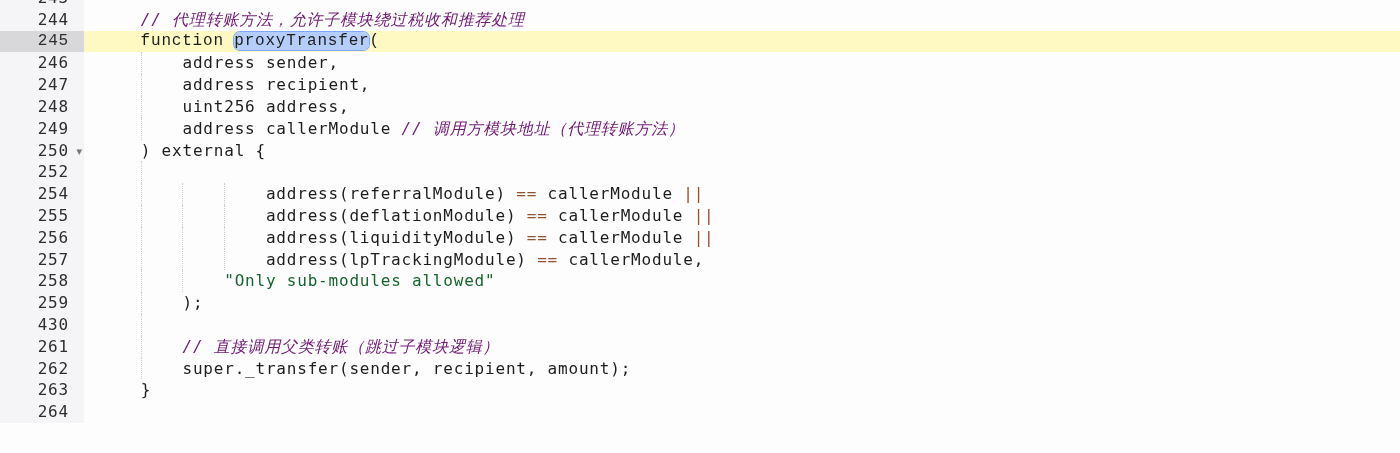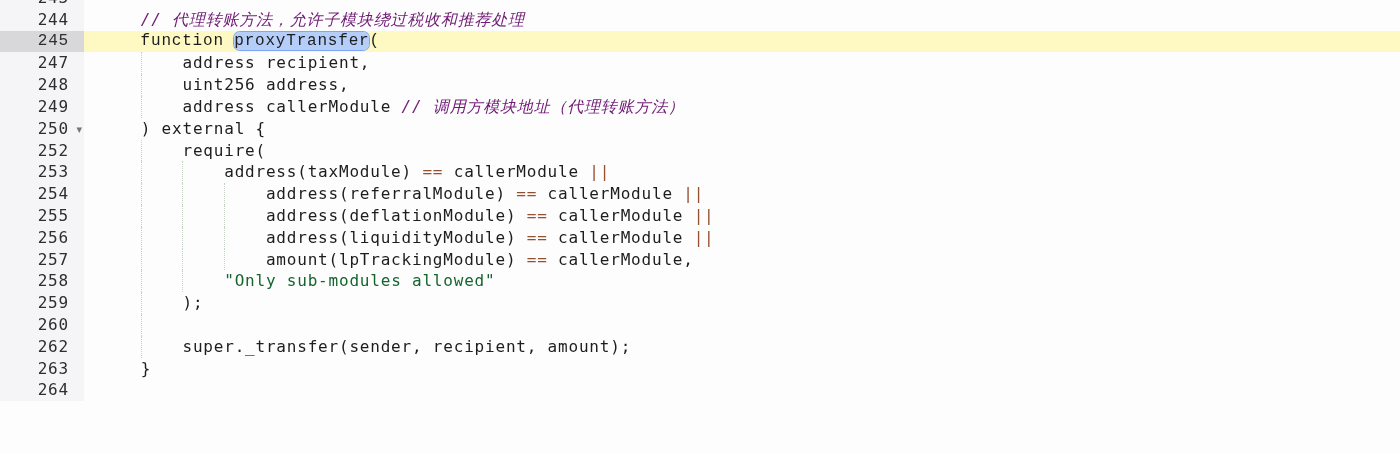--- a/index.html
+++ b/index.html
@@ -31,30 +31,31 @@
   .tk-sel{background:#b5cdf9;box-shadow:0 0 0 1px #7fa6f2;border-radius:6px;}
 </style>
 </head>
 <body>
 
 <div class="screen">
   <div class="lines" id="lines">
       <div class="row"><div class="gutter"><span>243</span></div><div class="code"></div></div>
       <div class="row"><div class="gutter"><span>244</span></div><div class="code"><span class="tk-code">    </span><span class="tk-comment">// 代理转账方法，允许子模块绕过税收和推荐处理</span></div></div>
       <div class="row current"><div class="gutter"><span>245</span></div><div class="code"><span class="tk-code">    function </span><span class="tk-sel">proxyTransfer</span><span class="tk-code">(</span></div></div>
+      <div class="row"><div class="gutter"><span>246</span></div><div class="code"><span class="guide" style="left: 56.72px;"></span><span class="tk-code">        address sender,</span></div></div>
       <div class="row"><div class="gutter"><span>247</span></div><div class="code"><span class="guide" style="left: 56.72px;"></span><span class="tk-code">        address recipient,</span></div></div>
       <div class="row"><div class="gutter"><span>248</span></div><div class="code"><span class="guide" style="left: 56.72px;"></span><span class="tk-code">        uint256 address,</span></div></div>
       <div class="row"><div class="gutter"><span>249</span></div><div class="code"><span class="guide" style="left: 56.72px;"></span><span class="tk-code">        address callerModule </span><span class="tk-comment">// 调用方模块地址（代理转账方法）</span></div></div>
       <div class="row"><div class="gutter"><span>250</span><span class="fold">▾</span></div><div class="code"><span class="tk-code">    ) external {</span></div></div>
-      <div class="row"><div class="gutter"><span>252</span></div><div class="code"><span class="guide" style="left: 56.72px;"></span><span class="tk-code">        require(</span></div></div>
-      <div class="row"><div class="gutter"><span>253</span></div><div class="code"><span class="guide" style="left: 56.72px;"></span><span class="guide" style="left: 98.44px;"></span><span class="tk-code">            address(taxModule) </span><span class="tk-op">==</span><span class="tk-code"> callerModule </span><span class="tk-op">||</span></div></div>
+      <div class="row"><div class="gutter"><span>252</span></div><div class="code"><span class="guide" style="left: 56.72px;"></span></div></div>
       <div class="row"><div class="gutter"><span>254</span></div><div class="code"><span class="guide" style="left: 56.72px;"></span><span class="guide" style="left: 98.44px;"></span><span class="guide" style="left: 140.16px;"></span><span class="tk-code">                address(referralModule) </span><span class="tk-op">==</span><span class="tk-code"> callerModule </span><span class="tk-op">||</span></div></div>
       <div class="row"><div class="gutter"><span>255</span></div><div class="code"><span class="guide" style="left: 56.72px;"></span><span class="guide" style="left: 98.44px;"></span><span class="guide" style="left: 140.16px;"></span><span class="tk-code">                address(deflationModule) </span><span class="tk-op">==</span><span class="tk-code"> callerModule </span><span class="tk-op">||</span></div></div>
       <div class="row"><div class="gutter"><span>256</span></div><div class="code"><span class="guide" style="left: 56.72px;"></span><span class="guide" style="left: 98.44px;"></span><span class="guide" style="left: 140.16px;"></span><span class="tk-code">                address(liquidityModule) </span><span class="tk-op">==</span><span class="tk-code"> callerModule </span><span class="tk-op">||</span></div></div>
-      <div class="row"><div class="gutter"><span>257</span></div><div class="code"><span class="guide" style="left: 56.72px;"></span><span class="guide" style="left: 98.44px;"></span><span class="guide" style="left: 140.16px;"></span><span class="tk-code">                amount(lpTrackingModule) </span><span class="tk-op">==</span><span class="tk-code"> callerModule,</span></div></div>
+      <div class="row"><div class="gutter"><span>257</span></div><div class="code"><span class="guide" style="left: 56.72px;"></span><span class="guide" style="left: 98.44px;"></span><span class="guide" style="left: 140.16px;"></span><span class="tk-code">                address(lpTrackingModule) </span><span class="tk-op">==</span><span class="tk-code"> callerModule,</span></div></div>
       <div class="row"><div class="gutter"><span>258</span></div><div class="code"><span class="guide" style="left: 56.72px;"></span><span class="guide" style="left: 98.44px;"></span><span class="tk-code">            </span><span class="tk-string">"Only sub-modules allowed"</span></div></div>
       <div class="row"><div class="gutter"><span>259</span></div><div class="code"><span class="guide" style="left: 56.72px;"></span><span class="tk-code">        );</span></div></div>
-      <div class="row"><div class="gutter"><span>260</span></div><div class="code"><span class="guide" style="left: 56.72px;"></span></div></div>
+      <div class="row"><div class="gutter"><span>430</span></div><div class="code"><span class="guide" style="left: 56.72px;"></span></div></div>
+      <div class="row"><div class="gutter"><span>261</span></div><div class="code"><span class="guide" style="left: 56.72px;"></span><span class="tk-code">        </span><span class="tk-comment">// 直接调用父类转账（跳过子模块逻辑）</span></div></div>
       <div class="row"><div class="gutter"><span>262</span></div><div class="code"><span class="guide" style="left: 56.72px;"></span><span class="tk-code">        super._transfer(sender, recipient, amount);</span></div></div>
       <div class="row"><div class="gutter"><span>263</span></div><div class="code"><span class="tk-code">    }</span></div></div>
       <div class="row"><div class="gutter"><span>264</span></div><div class="code"></div></div>
     </div>
 </div>
 
 </body></html>

